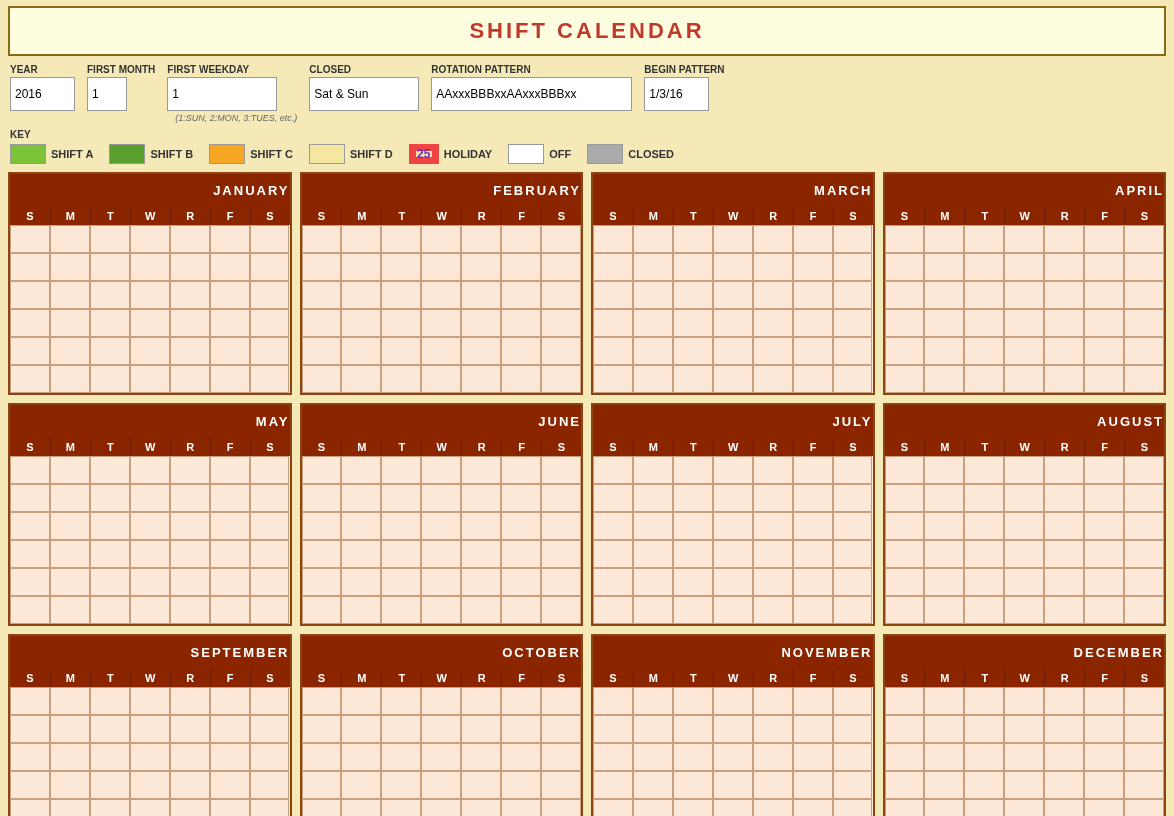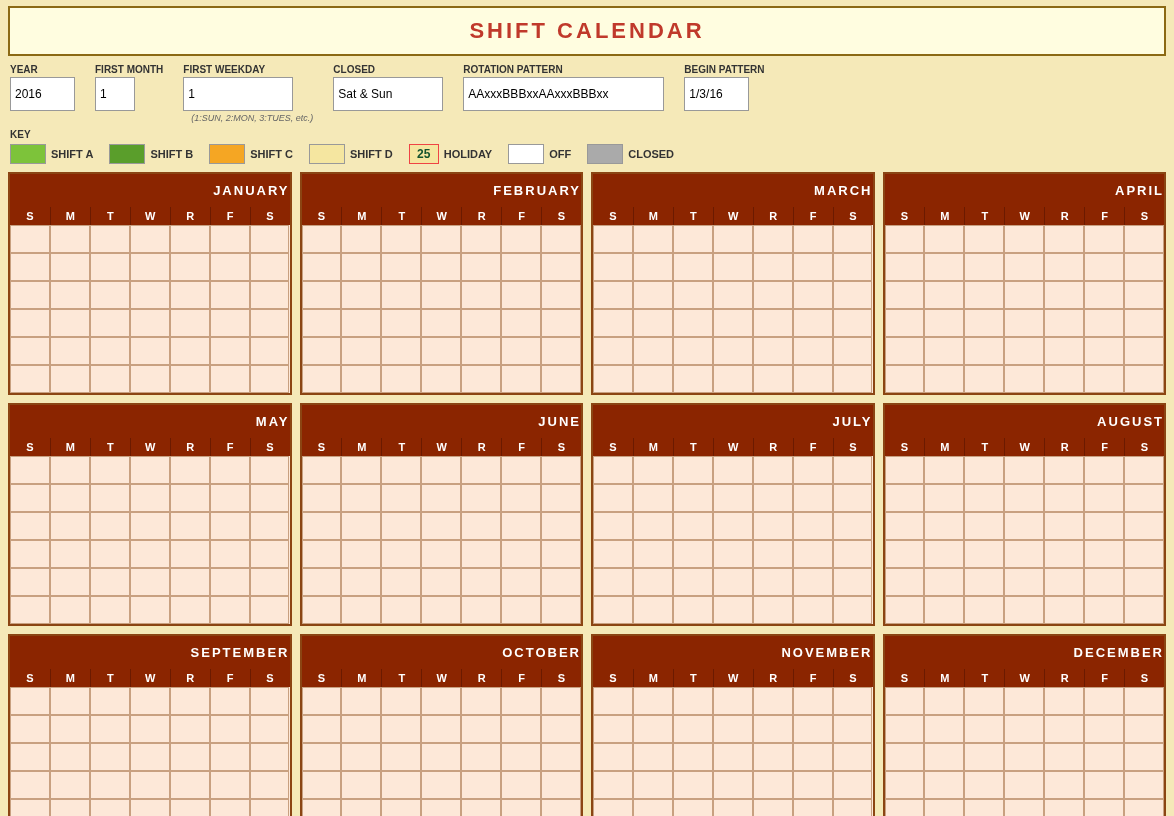--- a/index.html
+++ b/index.html
@@ -24,21 +24,21 @@
       font-size: 22px;
       font-weight: bold;
       letter-spacing: 3px;
     }
 
     
     .controls {
       display: flex;
       align-items: flex-start;
       padding: 4px 10px 2px 10px;
-      gap: 20px;
+      gap: 12px;
       flex-wrap: wrap;
     }
     .control-group {
       display: flex;
       flex-direction: column;
       gap: 2px;
     }
     .control-group label {
       font-size: 10px;
       font-weight: bold;
@@ -91,27 +91,27 @@
     .key-swatch.shift-a { background: #7dc33a; }
     .key-swatch.shift-b { background: #5a9e2b; }
     .key-swatch.shift-c { background: #f5a623; }
     .key-swatch.shift-d { background: #f5e6a0; }
     .key-swatch.off { background: white; }
     .key-swatch.closed { background: #aaa; }
     .key-holiday {
       width: 30px;
       height: 20px;
       background: #f5e6a0;
-      border: 1px solid #ef4444;
+      border: 7px solid #ef4444;
       display: flex;
       align-items: center;
       justify-content: center;
       font-weight: bold;
       font-size: 12px;
-      color: #14532d;
+      color: #6d28d9;
     }
     .key-item span {
       font-size: 11px;
       font-weight: bold;
       color: #333;
       text-align: right;
     }
 
     
     .calendar-area {

